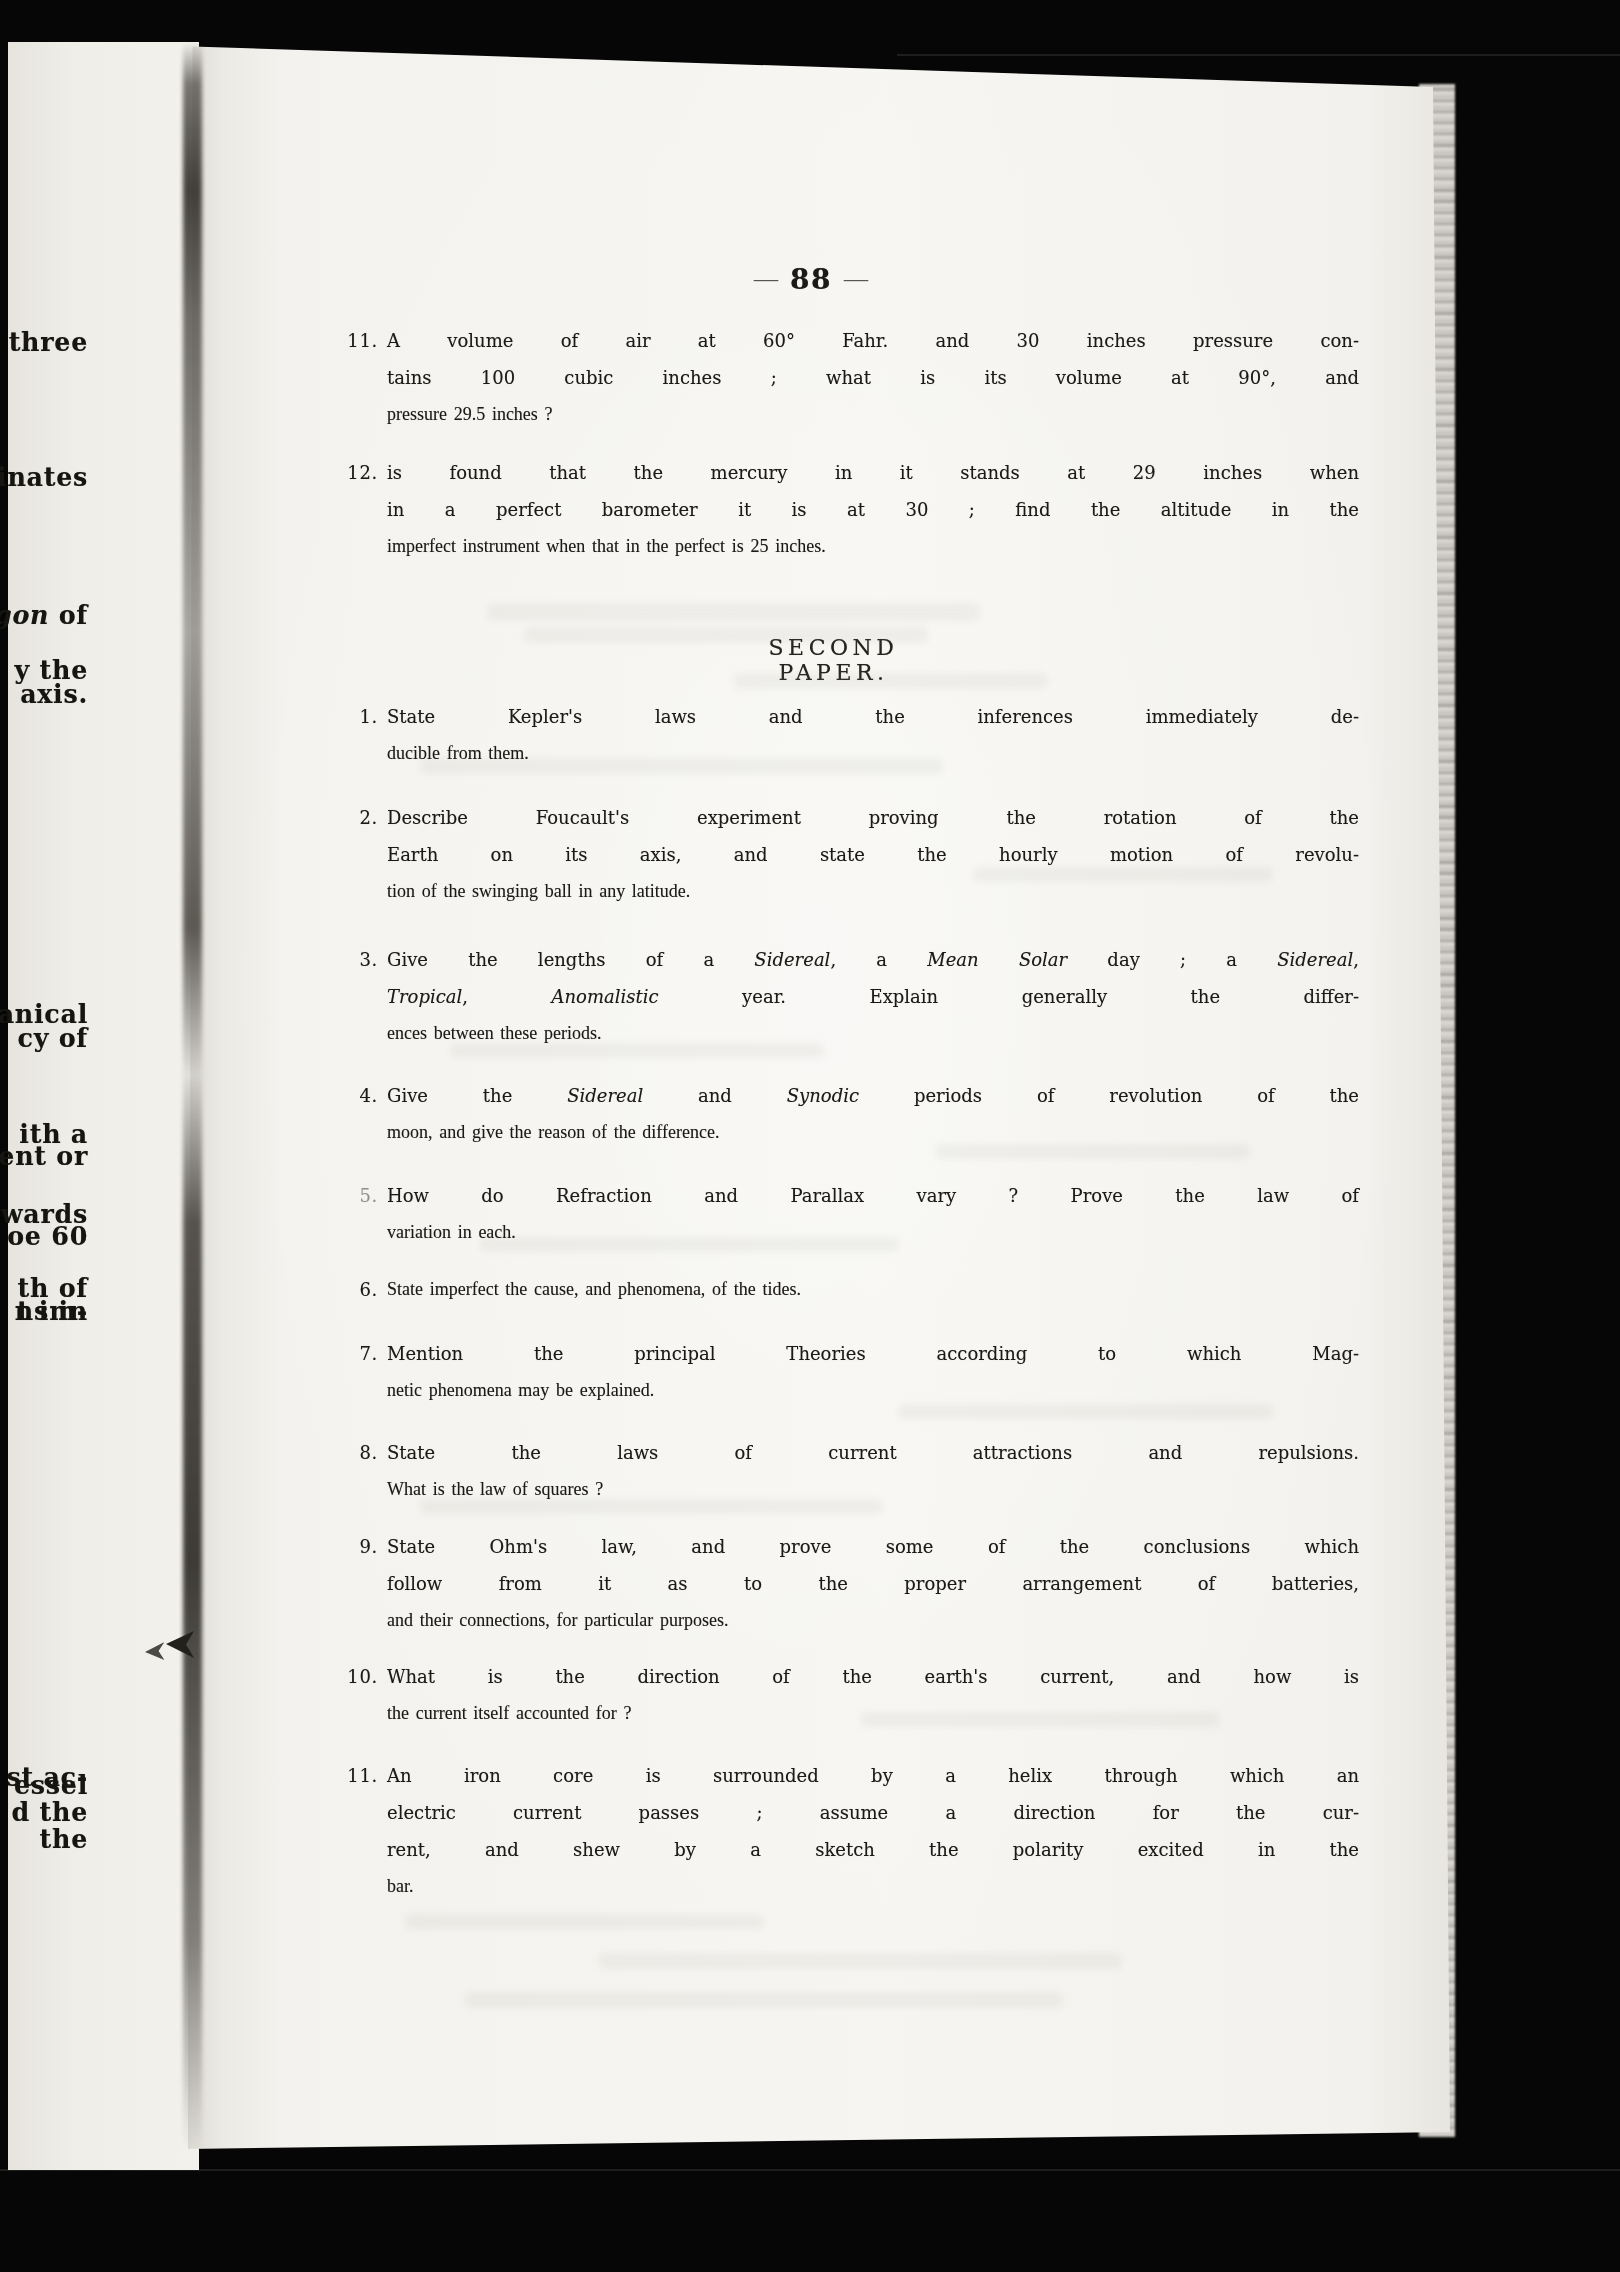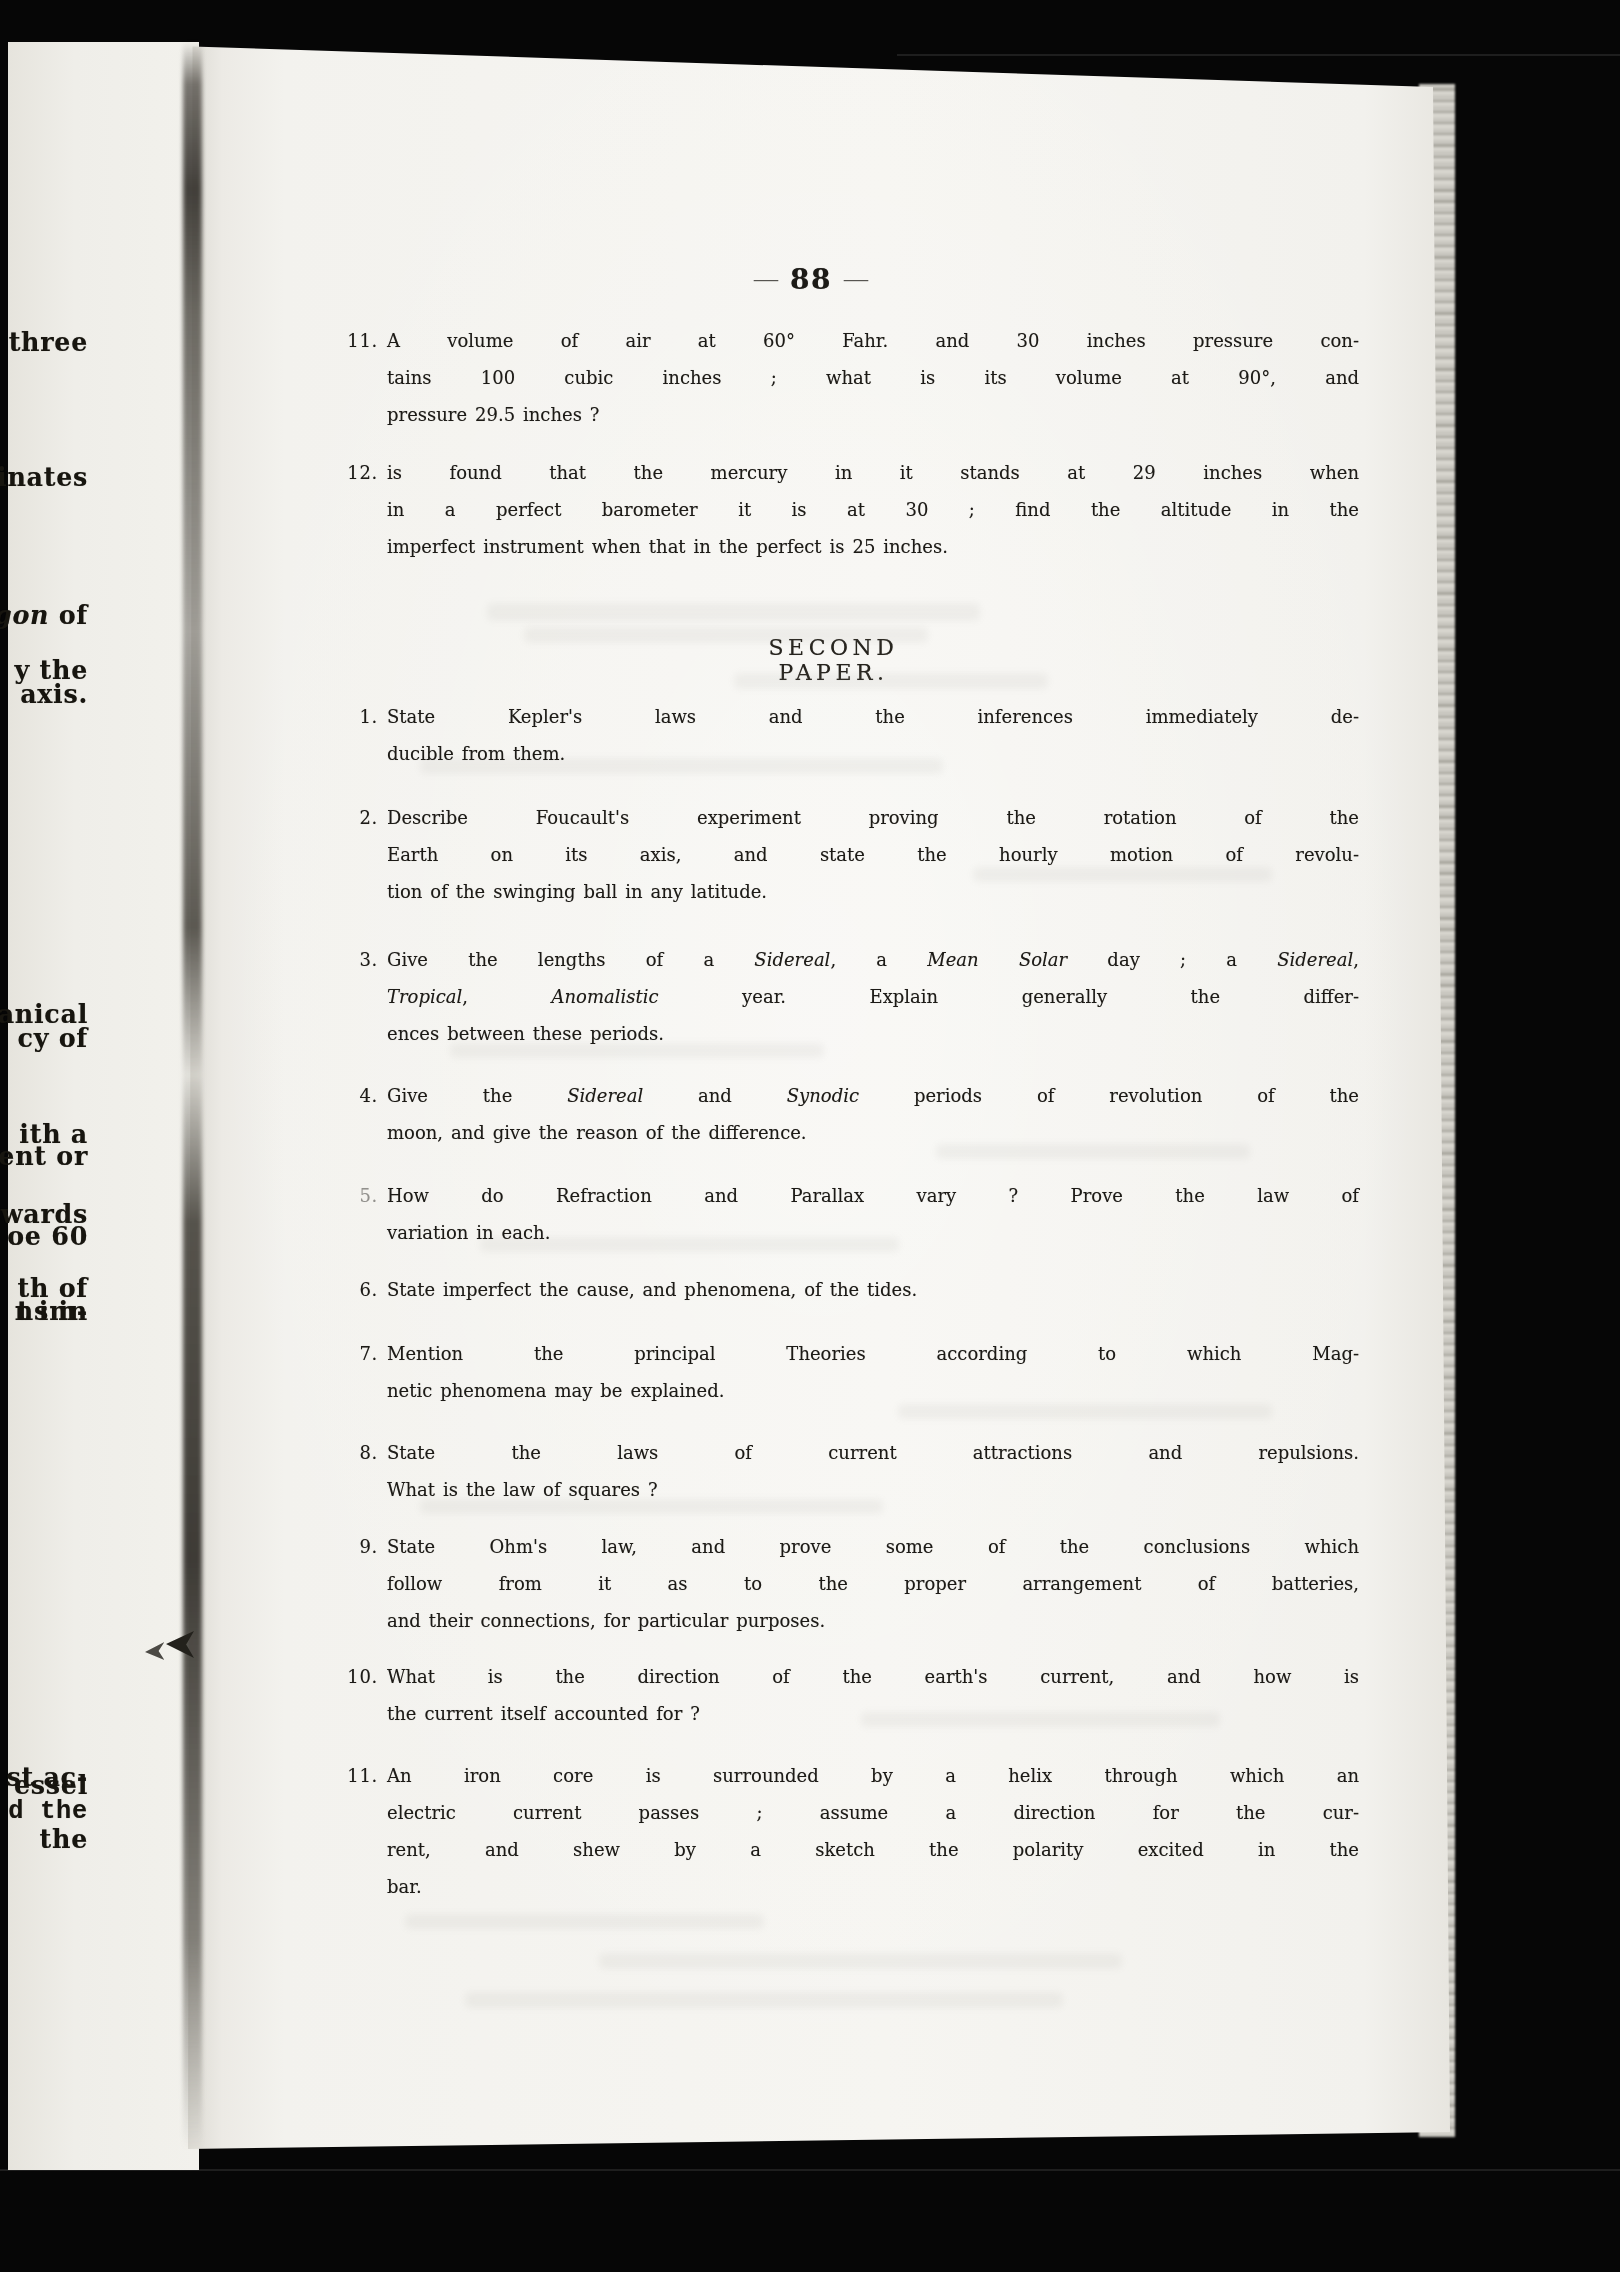--- a/index.html
+++ b/index.html
@@ -80,21 +80,21 @@
     position:absolute; left:199px; width:972px;
     font-size:18px; line-height:37px; word-spacing:2.2px;
     text-shadow:0 0 0.7px rgba(25,22,16,.35);
   }
   .qnum {
     position:absolute; right:100%; margin-right:9px; width:67px;
     text-align:right; letter-spacing:0.7px;
   }
   .qnum.faint { opacity:.45; }
   .qline { text-align:justify; text-align-last:justify; }
-  .qline.last { text-align-last:left; }
+  .qline.last { text-align-last:left;font-family:Liberation Serif, serif; }
   .qline em { font-style:italic; }
 
   
   .ghost {
     position:absolute; background:#8f8d84; opacity:.09;
     filter:blur(3.7px); border-radius:6px; pointer-events:none;
   }
 </style>
 </head>
 <body>
@@ -115,21 +115,21 @@
       <div class="fragment" style="top: 1023px;"><span>cy of</span></div>
       <div class="fragment" style="top: 1119px;"><span>ith a</span></div>
       <div class="fragment" style="top: 1141px;"><span>ent or</span></div>
       <div class="fragment" style="top: 1199px;"><span>wards</span></div>
       <div class="fragment" style="top: 1221px;"><span>oe 60</span></div>
       <div class="fragment" style="top: 1273px;"><span>th of</span></div>
       <div class="fragment" style="top: 1296px;"><span>ns in</span></div>
       <div class="fragment" style="top: 1296px;"><span>t im-</span></div>
       <div class="fragment" style="top: 1762px;"><span>st ac-</span></div>
       <div class="fragment" style="top: 1770px;"><span>essel</span></div>
-      <div class="fragment" style="top: 1797px; font-family: Liberation Mono, monospace;"><span>d the</span></div>
+      <div class="fragment" style="top: 1797px;"><span>d the</span></div>
       <div class="fragment" style="top: 1824px;"><span>the</span></div>
     </div>
 
   <div id="page-edge"></div>
 
   <div id="page">
 
     <div id="page-number-row">
       <span class="dash">—</span>
       <span id="page-number">88</span>

